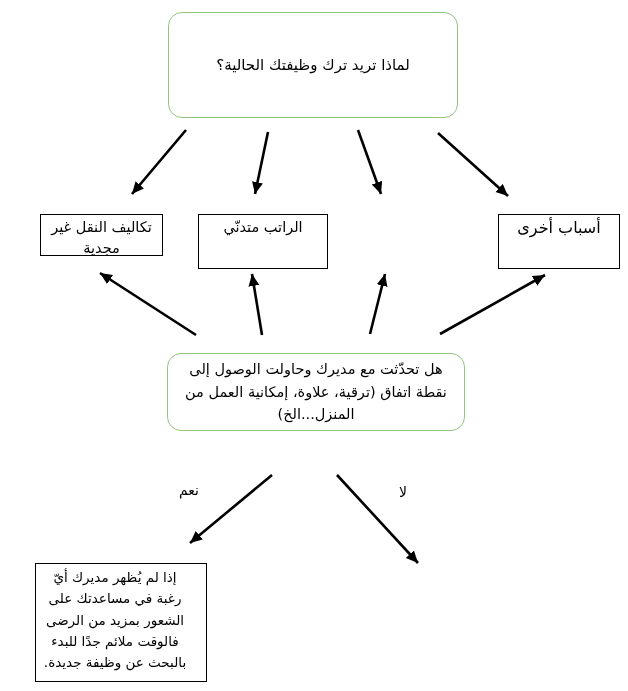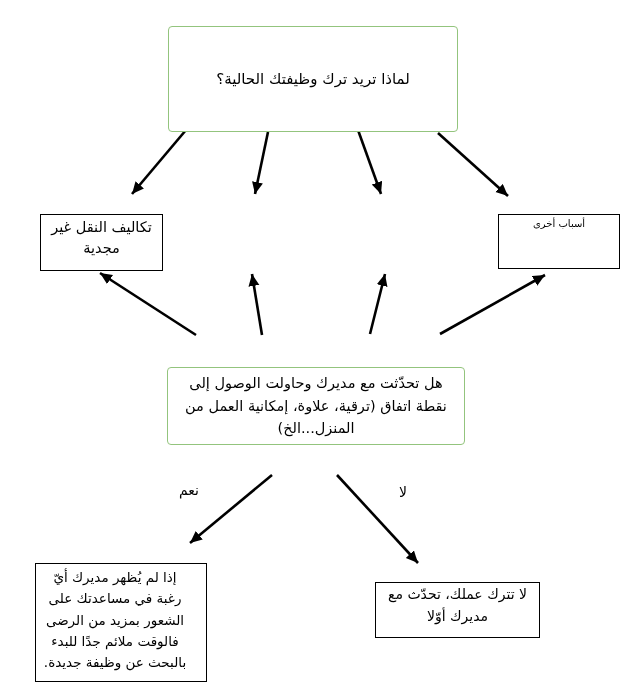--- a/index.html
+++ b/index.html
@@ -23,35 +23,34 @@
     display: flex;
     align-items: center;
     justify-content: center;
     text-align: center;
     direction: rtl;
     color: #000000;
     background: #ffffff;
   }
   .rounded {
     border: 1.8px solid #93c47d;
-    border-radius: 4px;
-    margin-top: 14px;
+    border-radius: 14px;
   }
   .rect {
     border: 1.4px solid #000000;
     align-items: flex-start;
   }
   .node span { display: block; width: 100%; }
 
   
   .n-root   { left: 168px; top: 12px;  width: 290px; height: 106px; font-size: 15px;   line-height: 1.5;  padding: 0 18px; }
-  .n-r1     { left: 40px;  top: 214px; width: 123px; height: 57px;  font-size: 14.5px; line-height: 1.42; padding: 2px 4px 0 4px; }
+  .n-r1     { left: 40px;  top: 214px; width: 123px; height: 42px;  font-size: 14.5px; line-height: 1.42; padding: 2px 4px 0 4px; }
   .n-r2     { left: 198px; top: 214px; width: 130px; height: 55px;  font-size: 14.5px; line-height: 1.42; padding: 2px 4px 0 4px; }
   .n-r3     { left: 340px; top: 214px; width: 127px; height: 55px;  font-size: 14.5px; line-height: 1.42; padding: 2px 4px 0 4px; }
-  .n-r4     { left: 498px; top: 214px; width: 122px; height: 55px;  font-size: 10px; line-height: 1.42; padding: 2px 4px 0 4px; }
+  .n-r4     { left: 498px; top: 214px; width: 122px; height: 55px;  font-size: 16px; line-height: 1.42; padding: 2px 4px 0 4px; }
   .n-mid    { left: 167px; top: 353px; width: 298px; height: 78px; font-size: 14.5px; line-height: 1.55; padding: 0 12px; }
   .n-yesbox { left: 35px;  top: 563px; width: 172px; height: 119px; font-size: 13.5px; line-height: 1.58; padding: 3px 18px 0 6px; }
   .n-nobox  { left: 375px; top: 582px; width: 165px; height: 56px;  font-size: 14px;   line-height: 1.6;  padding: 0 6px; }
 
   .edge-label {
     position: absolute;
     direction: rtl;
     font-size: 14px;
     color: #000000;
   }
@@ -86,35 +85,35 @@
   </svg>
 
   <div class="node rounded n-root">
     <span dir="rtl">لماذا تريد ترك وظيفتك الحالية؟</span>
   </div>
 
   <div class="node rect n-r1">
     <span dir="rtl">تكاليف النقل غير مجدية</span>
   </div>
 
+  <div class="node rect n-r2">
+    <span dir="rtl">الراتب متدنّي</span>
+  </div>
 
 
   <div class="node rect n-r4">
     <span dir="rtl">أسباب أخرى</span>
   </div>
 
   <div class="node rounded n-mid">
     <span dir="rtl">هل تحدّثت مع مديرك وحاولت الوصول إلى نقطة اتفاق (ترقية، علاوة، إمكانية العمل من المنزل...الخ)</span>
   </div>
 
   <span class="edge-label l-yes" dir="rtl">نعم</span>
 
   <span class="edge-label l-no" dir="rtl">لا</span>
 
   <div class="node rect n-yesbox">
     <span dir="rtl">إذا لم يُظهر مديرك أيّ رغبة في مساعدتك على الشعور بمزيد من الرضى فالوقت ملائم جدًا للبدء بالبحث عن وظيفة جديدة.</span>
   </div>
 
-  <div class="node rect n-nobox">
-    <span dir="rtl">لا تترك عملك، تحدّث مع مديرك أوّلا</span>
-  </div>
 
 </div>
 
 </body></html>

